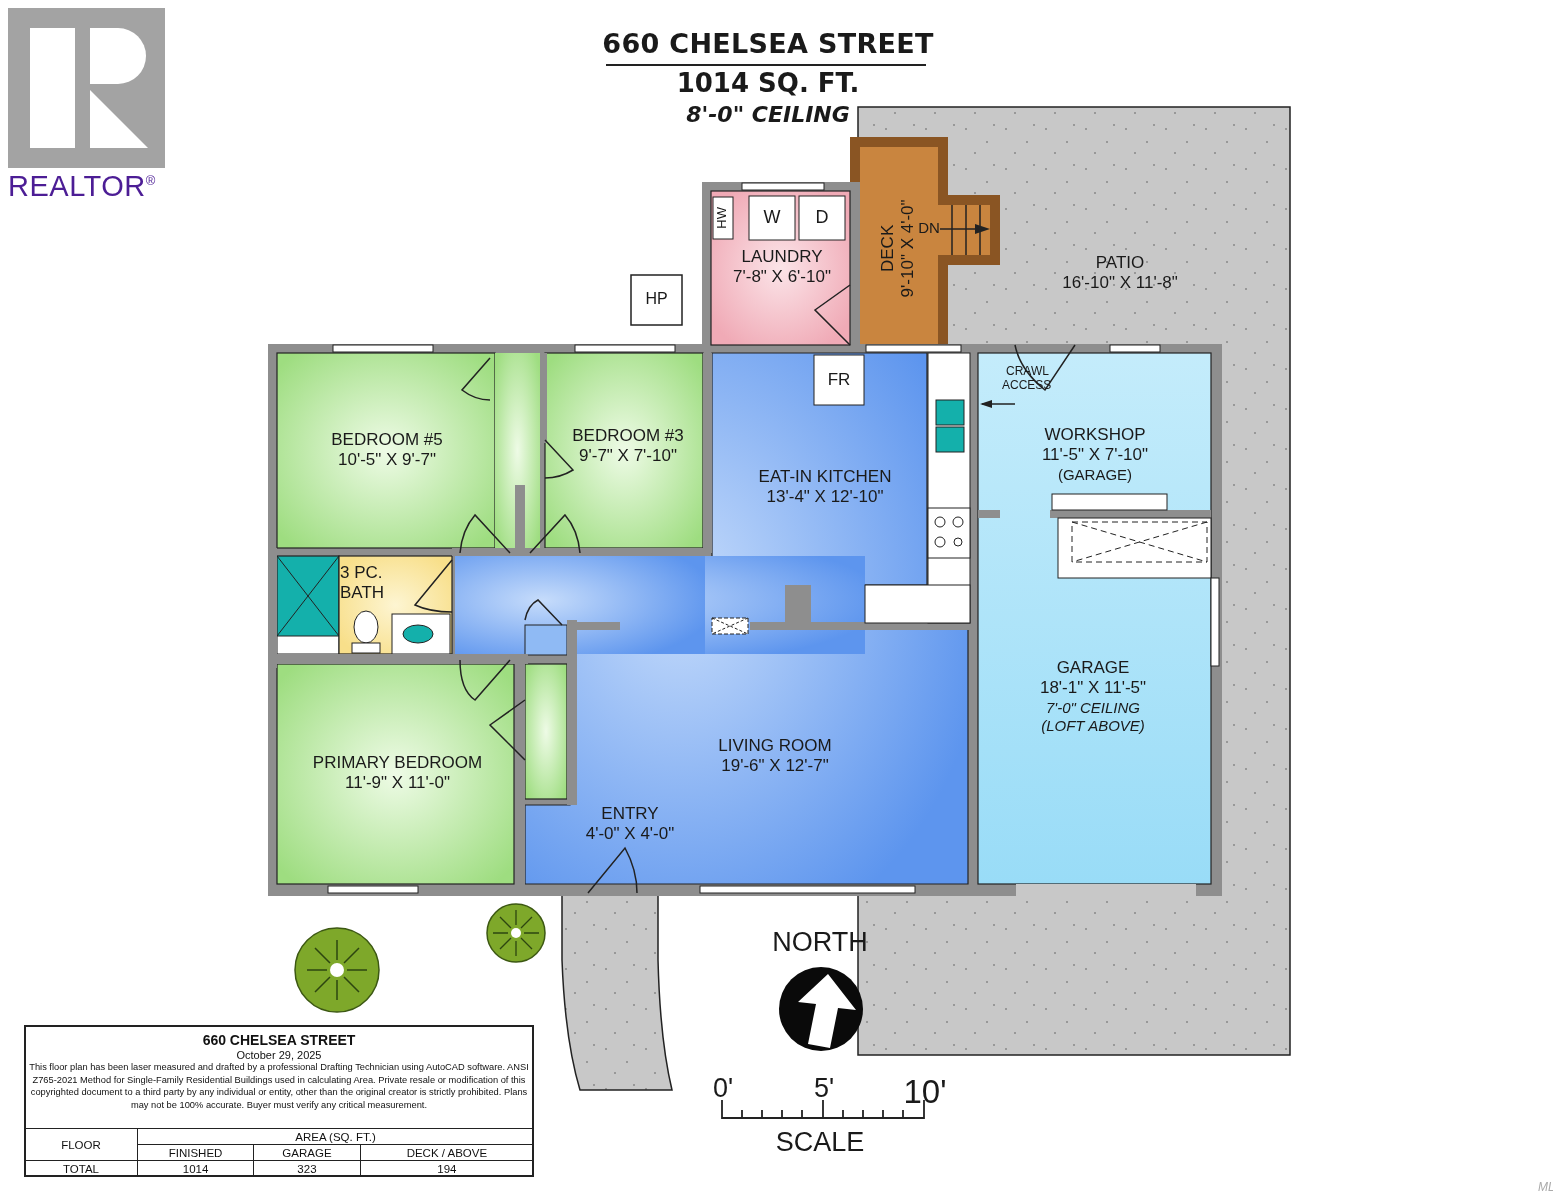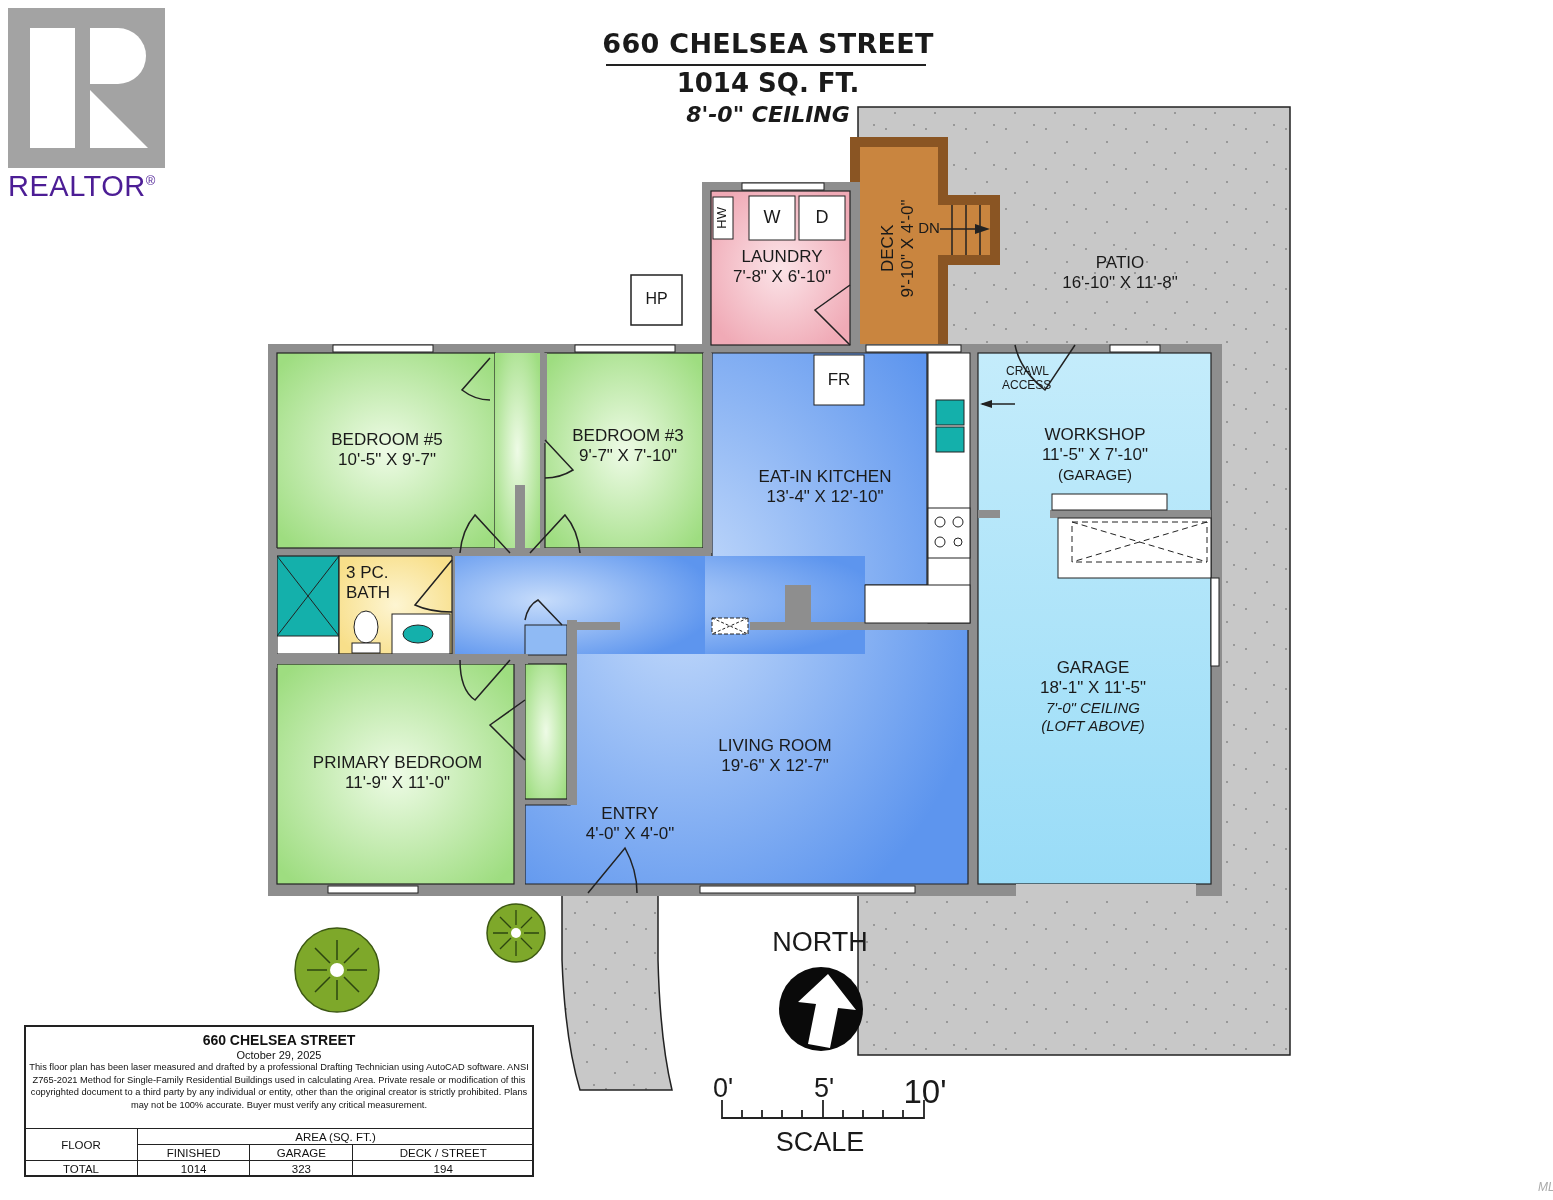--- a/index.html
+++ b/index.html
@@ -215,21 +215,21 @@
 </svg>
 
 <div class="lbl rname" style="left:282px;top:430px;width:210px;">
   <div>BEDROOM #5</div>
   <div>10'-5" X 9'-7"</div>
 </div>
 <div class="lbl rname" style="left:548px;top:426px;width:160px;">
   <div>BEDROOM #3</div>
   <div>9'-7" X 7'-10"</div>
 </div>
-<div class="lbl rname" style="left:340px;top:563px;width:60px;text-align:left;padding-left:6px;">
+<div class="lbl rname" style="left:340px;top:563px;width:60px;text-align:left;">
   <div>3 PC.</div>
   <div>BATH</div>
 </div>
 <div class="lbl rname" style="left:280px;top:753px;width:235px;">
   <div>PRIMARY BEDROOM</div>
   <div>11'-9" X 11'-0"</div>
 </div>
 <div class="lbl rname" style="left:730px;top:467px;width:190px;">
   <div>EAT-IN KITCHEN</div>
   <div>13'-4" X 12'-10"</div>
@@ -289,21 +289,21 @@
   <div class="info-note">This floor plan has been laser measured and drafted by a professional Drafting Technician using AutoCAD software. ANSI Z765-2021 Method for Single-Family Residential Buildings used in calculating Area. Private resale or modification of this copyrighted document to a third party by any individual or entity, other than the original creator is strictly prohibited. Plans may not be 100% accurate.  Buyer must verify any critical measurement.</div>
   <table class="area">
     <tbody>
         <tr>
       <td rowspan="2" style="width:112px;">FLOOR</td>
       <td colspan="3">AREA (SQ. FT.)</td>
     </tr>
     <tr>
       <td>FINISHED</td>
       <td>GARAGE</td>
-      <td>DECK / STREET</td>
+      <td>DECK / ABOVE</td>
     </tr>
     <tr>
       <td>TOTAL</td>
       <td>1014</td>
       <td>323</td>
       <td>194</td>
     </tr>
   </tbody>
     </table>
 </div>

